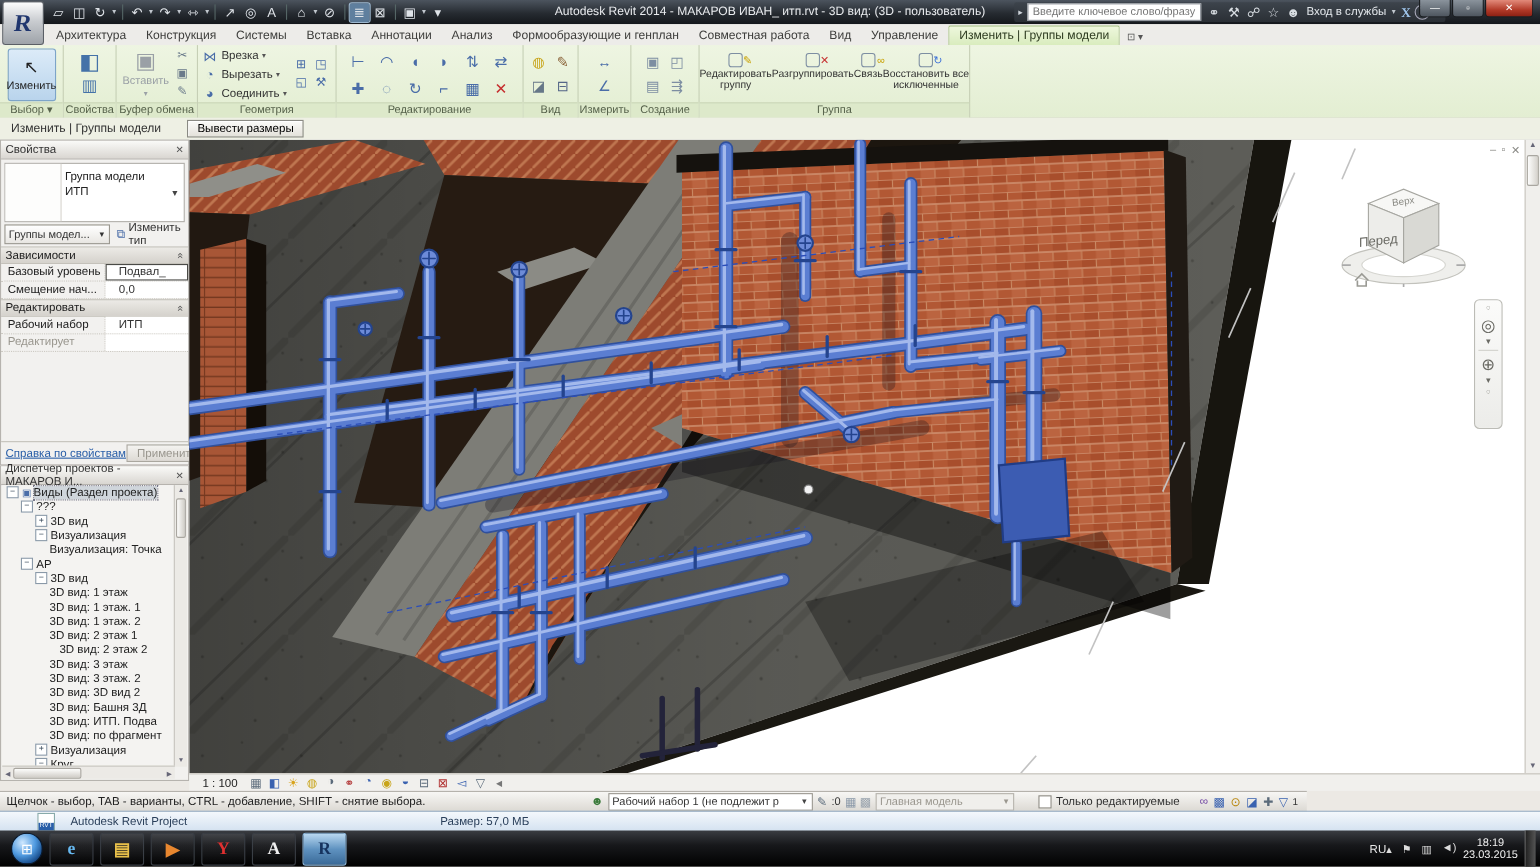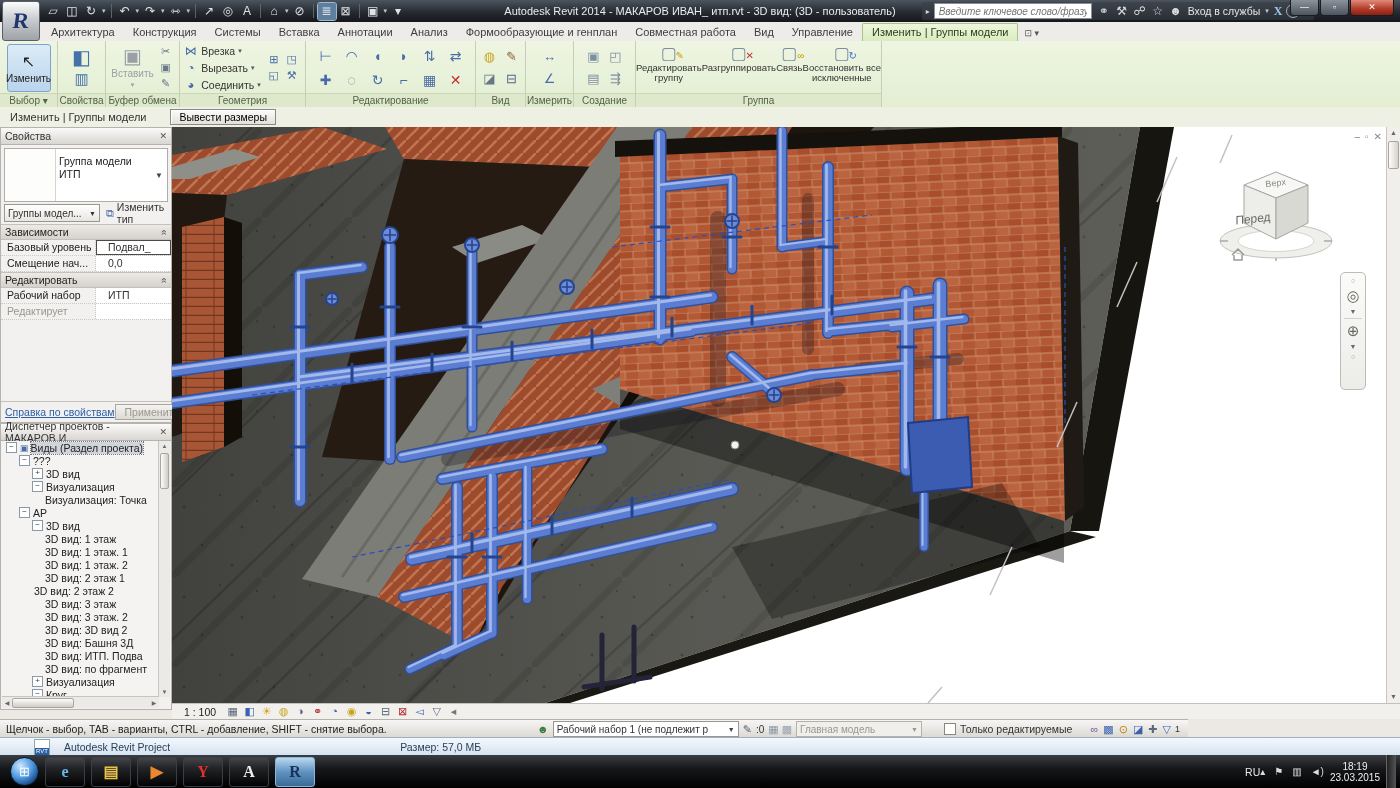--- a/index.html
+++ b/index.html
@@ -10,21 +10,21 @@
   #appbtn{position:absolute;left:2px;top:1px;width:36px;height:38px;background:linear-gradient(#fdfdfd,#c9ccd0 45%,#9ea3a9);border:1px solid #5a5f66;border-radius:3px;z-index:30;display:flex;align-items:center;justify-content:center;}
   #appbtn .r{font-size:22px;font-weight:bold;color:#20366e;font-family:"Liberation Serif",serif;transform:skewX(-8deg);}
   #qat{display:flex;align-items:center;margin-left:44px;gap:1px;}
   .qat-ic{width:18px;height:17px;display:flex;align-items:center;justify-content:center;color:#dfe3e8;font-size:12px;border-radius:2px;}
   .qat-ic.active{background:#5f7f9e;outline:1px solid #9db8d0;}
   .qat-dd{color:#c2c8cf;font-size:7px;margin:0 1px;}
   .qat-sep{width:1px;height:14px;background:#566;margin:0 3px;}
   #wtitle{position:absolute;left:420px;top:0;width:560px;height:22px;display:flex;align-items:center;justify-content:center;color:#e9ebee;font-size:11px;white-space:nowrap;overflow:hidden;}
   #infocenter{position:absolute;right:86px;top:2px;display:flex;align-items:center;gap:4px;background:linear-gradient(#3d444c,#2a2f35);padding:1px 4px;border-radius:2px;}
   #ic-toggle{color:#cfd5db;font-size:8px;}
-  #searchbox{width:148px;height:14px;background:#fff;border:1px solid #8a9097;font-size:10px;font-style:italic;color:#8a8a8a;padding:0 4px;font-family:"Liberation Sans",sans-serif;text-align:center;}
+  #searchbox{width:148px;height:14px;background:#fff;border:1px solid #8a9097;font-size:10px;color:#8a8a8a;padding:0 4px;font-family:"Liberation Sans",sans-serif;text-align:center;}
   .ic-ic{color:#d8dde2;font-size:12px;width:16px;text-align:center;}
   #signin{color:#e2e6ea;font-size:10.5px;white-space:nowrap;}
   #exchange{color:#9ec4ea;font-weight:bold;font-size:12px;font-family:"Liberation Serif",serif;}
   #helpbtn{color:#e8eef2;font-size:10px;border:1px solid #aab;border-radius:50%;width:12px;height:12px;line-height:12px;text-align:center;}
   #winbtns{position:absolute;right:6px;top:0;display:flex;}
   .wbtn{width:27px;height:15px;border:1px solid #1a1d20;border-top:none;background:linear-gradient(#8a939c,#4d555e);color:#fff;font-size:9px;text-align:center;line-height:14px;border-radius:0 0 4px 4px;margin-left:1px;}
   .wbtn.close{width:42px;background:linear-gradient(#e28a7a,#b23a28 60%,#8c2013);}
   
   #tabrow{left:0;top:22px;width:1400px;height:19px;background:#edece9;display:flex;align-items:flex-end;padding-left:42px;box-sizing:border-box;}
   .rtab{padding:2px 9px 3px;color:#3e3e3c;white-space:nowrap;font-size:11px;}
@@ -460,21 +460,21 @@
         </div>
         <div class="trow" style="padding-left: 43px;">
           <span class="tl">3D вид: 1 этаж. 1</span>
         </div>
         <div class="trow" style="padding-left: 43px;">
           <span class="tl">3D вид: 1 этаж. 2</span>
         </div>
         <div class="trow" style="padding-left: 43px;">
           <span class="tl">3D вид: 2 этаж 1</span>
         </div>
-        <div class="trow" style="padding-left: 32px;">
+        <div class="trow" style="padding-left: 52px;">
           <span class="tl">3D вид: 2 этаж 2</span>
         </div>
         <div class="trow" style="padding-left: 43px;">
           <span class="tl">3D вид: 3 этаж</span>
         </div>
         <div class="trow" style="padding-left: 43px;">
           <span class="tl">3D вид: 3 этаж. 2</span>
         </div>
         <div class="trow" style="padding-left: 43px;">
           <span class="tl">3D вид: 3D вид 2</span>

